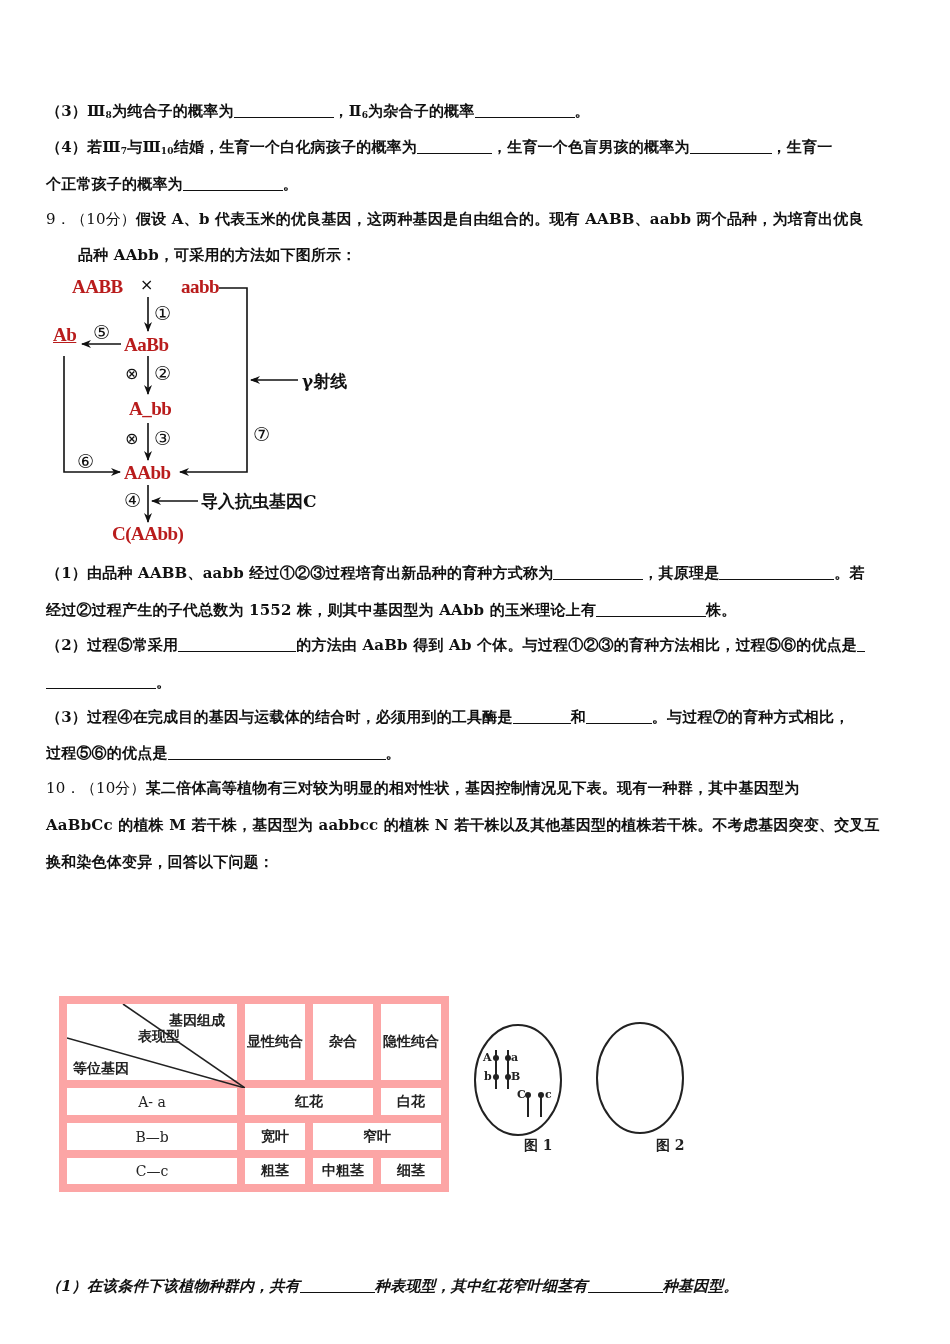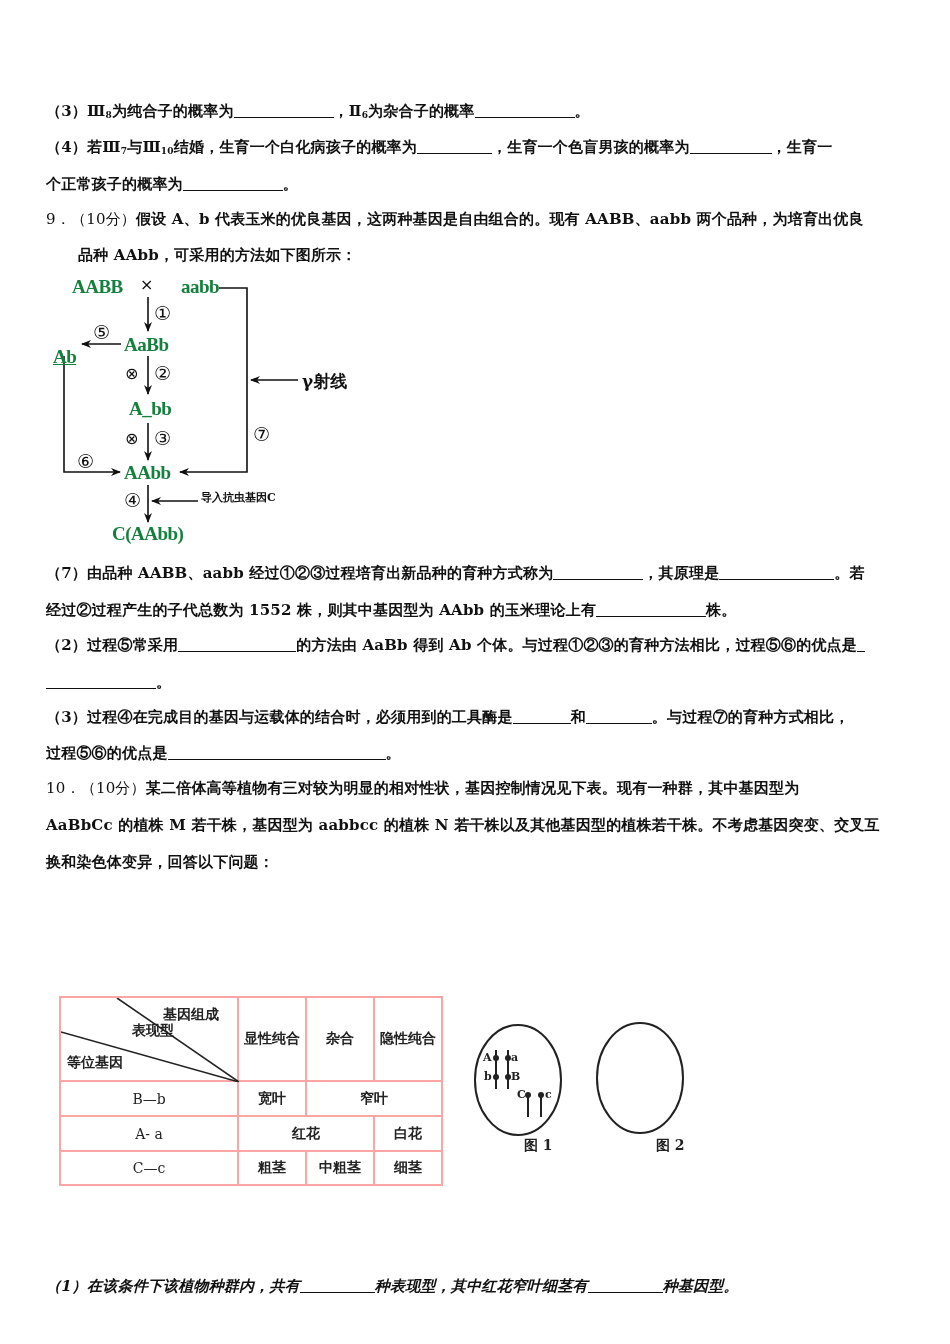--- a/index.html
+++ b/index.html
@@ -4,26 +4,26 @@
 <style>
   html, body { margin: 0; padding: 0; background: #ffffff; }
   body { width: 950px; height: 1344px; position: relative; overflow: hidden;
          font-family: "DejaVu Serif", "Liberation Serif", serif; color: #111; }
   .line { position: absolute; left: 46px; font-size: 15px; font-weight: bold; white-space: nowrap; line-height: 20px; letter-spacing: 0.2px; }
   .sub { font-size: 9px; vertical-align: -2px; }
   .blank { display: inline-block; border-bottom: 1px solid #111; height: 14px; vertical-align: -2px; }
   .num { font-weight: normal; }
   
   .diagram { position: absolute; left: 0; top: 0; width: 950px; height: 1344px; pointer-events: none; }
-  .dg { position: absolute; font-family: "Liberation Serif", "DejaVu Serif", serif; font-weight: bold; font-size: 19px; color: #15803d; white-space: nowrap; letter-spacing: -0.5px; }
+  .dg { position: absolute; font-family: "Liberation Serif", "DejaVu Serif", serif; font-weight: bold; font-size: 19px; color: #b91c1c; white-space: nowrap; letter-spacing: -0.5px; }
   .dgc { position: absolute; font-family: "DejaVu Sans", sans-serif; font-size: 19px; color: #111; }
-  .dgcn { position: absolute; font-family: "DejaVu Serif", serif; font-size: 11px; font-weight: bold; color: #111; white-space: nowrap; }
+  .dgcn { position: absolute; font-family: "DejaVu Serif", serif; font-size: 17px; font-weight: bold; color: #111; white-space: nowrap; }
   
   .gtable { position: absolute; left: 59px; top: 996px; border-collapse: collapse; font-family: "DejaVu Sans", sans-serif; font-size: 14px; font-weight: bold; color: #222; }
-  .gtable td { border: 2px solid #fca5a5; text-align: center; padding: 0; }
+  .gtable td { border: 8px solid #fca5a5; text-align: center; padding: 0; }
   .figlabel { position: absolute; font-family: "DejaVu Serif", serif; font-size: 14px; font-weight: bold; color: #222; }
 </style>
 </head>
 <body>
 
 <div class="line" style="top:101px;">
   <span>（3）</span><span>Ⅲ</span><span class="sub">8</span><span>为纯合子的概率为</span><span class="blank" style="width:100px;"></span><span>，</span><span>Ⅱ</span><span class="sub">6</span><span>为杂合子的概率</span><span class="blank" style="width:100px;"></span><span>。</span>
 </div>
 
 <div class="line" style="top:137px;">
@@ -66,38 +66,38 @@
       <line x1="148" y1="485" x2="148" y2="522" marker-end="url(#ah)"></line>
 
       <line x1="198" y1="501" x2="152" y2="501" marker-end="url(#ah)"></line>
     </g>
   </svg>
   <span class="dg" style="left:72px;top:276px;">AABB</span>
   <span class="dgc" style="left:140px;top:275px;font-size:16px;">×</span>
   <span class="dg" style="left:181px;top:276px;">aabb</span>
   <span class="dgc" style="left:154px;top:302px;">①</span>
   <span class="dgc" style="left:93px;top:321px;">⑤</span>
-  <span class="dg" style="left:53px;top:346px;text-decoration:underline;">Ab</span>
+  <span class="dg" style="left:53px;top:324px;text-decoration:underline;">Ab</span>
   <span class="dg" style="left:124px;top:334px;">AaBb</span>
   <span class="dgc" style="left:125px;top:364px;font-size:16px;">⊗</span>
   <span class="dgc" style="left:154px;top:362px;">②</span>
   <span class="dgcn" style="left:302px;top:370px;font-size:17px;">γ射线</span>
   <span class="dg" style="left:129px;top:398px;">A_bb</span>
   <span class="dgc" style="left:125px;top:429px;font-size:16px;">⊗</span>
   <span class="dgc" style="left:154px;top:427px;">③</span>
   <span class="dgc" style="left:253px;top:423px;">⑦</span>
   <span class="dgc" style="left:77px;top:450px;">⑥</span>
   <span class="dg" style="left:124px;top:462px;">AAbb</span>
   <span class="dgc" style="left:124px;top:489px;">④</span>
   <span class="dgcn" style="left:201px;top:490px;">导入抗虫基因C</span>
   <span class="dg" style="left:112px;top:523px;">C(AAbb)</span>
 </div>
 
 <div class="line" style="top:563px;">
-  <span>（7）由品种 AABB、aabb 经过①②③过程培育出新品种的育种方式称为</span><span class="blank" style="width:90px;"></span><span>，其原理是</span><span class="blank" style="width:115px;"></span><span>。若</span>
+  <span>（1）由品种 AABB、aabb 经过①②③过程培育出新品种的育种方式称为</span><span class="blank" style="width:90px;"></span><span>，其原理是</span><span class="blank" style="width:115px;"></span><span>。若</span>
 </div>
 <div class="line" style="top:600px;">
   <span>经过②过程产生的子代总数为 1552 株，则其中基因型为 AAbb 的玉米理论上有</span><span class="blank" style="width:110px;"></span><span>株。</span>
 </div>
 <div class="line" style="top:635px;">
   <span>（2）过程⑤常采用</span><span class="blank" style="width:118px;"></span><span>的方法由 AaBb 得到 Ab 个体。与过程①②③的育种方法相比，过程⑤⑥的优点是</span><span class="blank" style="width:8px;"></span>
 </div>
 <div class="line" style="top:672px;">
   <span class="blank" style="width:110px;"></span><span>。</span>
 </div>
@@ -134,28 +134,28 @@
       </svg>
       <span style="position:absolute;left:102px;top:8px;">基因组成</span>
       <span style="position:absolute;left:47px;top:24px;margin-left:24px;">表现型</span>
       <span style="position:absolute;left:6px;top:56px;">等位基因</span>
     </td>
     <td>显性纯合</td>
     <td>杂合</td>
     <td>隐性纯合</td>
   </tr>
   <tr style="height:35px;">
+    <td style="font-weight:normal;font-family:'DejaVu Serif',serif;">A- a</td>
+    <td colspan="2">红花</td>
+    <td>白花</td>
+  </tr>
+  <tr style="height:35px;">
     <td style="font-weight:normal;font-family:'DejaVu Serif',serif;">B—b</td>
     <td>宽叶</td>
     <td colspan="2">窄叶</td>
-  </tr>
-  <tr style="height:35px;">
-    <td style="font-weight:normal;font-family:'DejaVu Serif',serif;">A- a</td>
-    <td colspan="2">红花</td>
-    <td>白花</td>
   </tr>
   <tr style="height:34px;">
     <td style="font-weight:normal;font-family:'DejaVu Serif',serif;">C—c</td>
     <td>粗茎</td>
     <td>中粗茎</td>
     <td>细茎</td>
   </tr>
 </tbody>
   </table>
 

